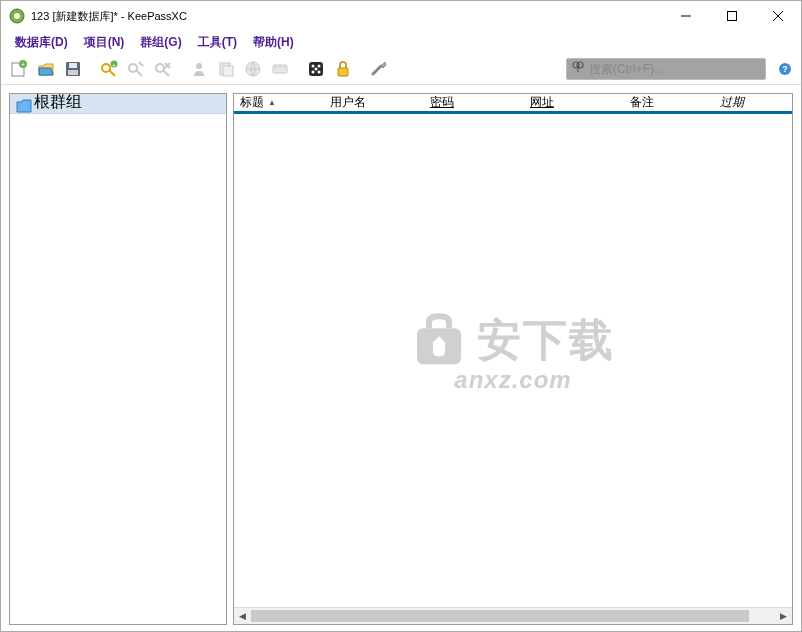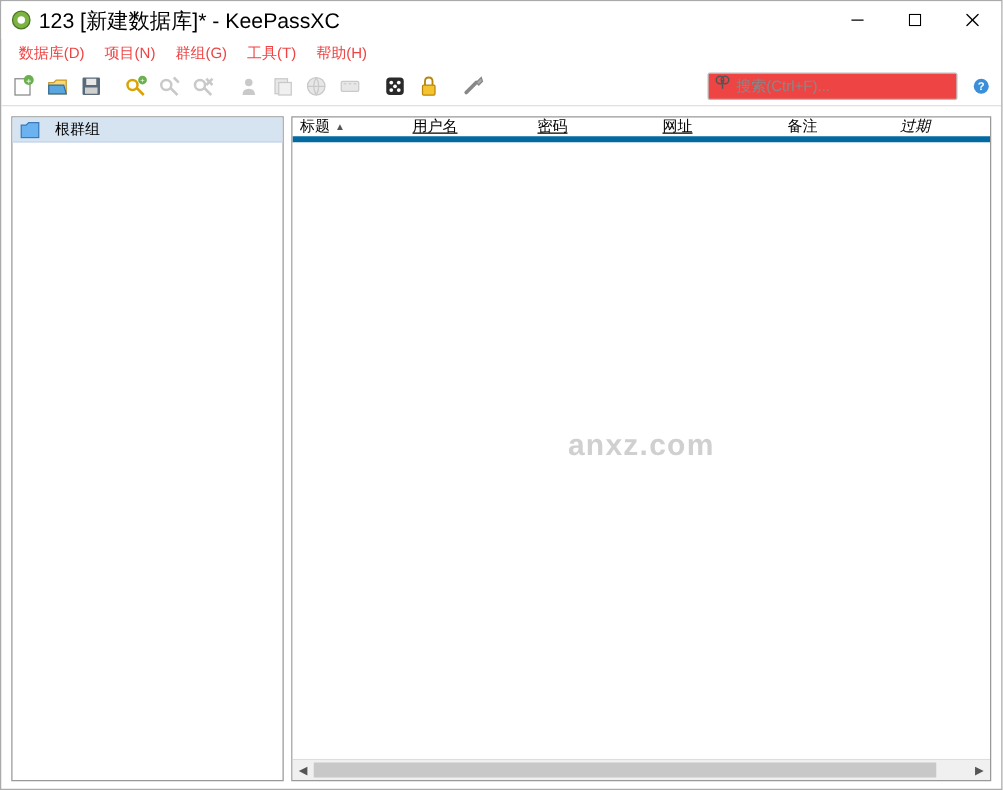--- a/index.html
+++ b/index.html
@@ -1,57 +1,57 @@
 <!DOCTYPE html>
 <html><head>
 <meta charset="utf-8">
 <style>
 * { margin: 0; padding: 0; box-sizing: border-box; font-family: "Microsoft YaHei", "SimSun", sans-serif; }
 body { width: 802px; height: 632px; background: #fff; border: 1px solid #aaa; overflow: hidden; }
 
 .titlebar { height: 30px; display: flex; align-items: center; padding: 0 0 0 8px; background: #fff; }
 .titlebar .app-icon { width: 16px; height: 16px; margin-right: 6px; }
-.titlebar .title-text { font-size: 17px; color: #000; flex: 1; }
+.titlebar .title-text { font-size: 11px; color: #000; flex: 1; }
 .titlebar .win-btn { width: 46px; height: 30px; display: flex; align-items: center; justify-content: center; cursor: default; }
 .titlebar .win-btn svg { width: 10px; height: 10px; }
 
-.menubar { height: 22px; display: flex; align-items: center; padding: 0 6px; font-size: 12px; color: #ef4444; }
+.menubar { height: 22px; display: flex; align-items: center; padding: 0 6px; font-size: 12px; color: #4c1d95; font-weight: bold; }
 .menubar .menu-item { padding: 2px 8px; cursor: default; }
 
 .toolbar { height: 32px; display: flex; align-items: center; padding: 2px 6px; gap: 3px; border-bottom: 1px solid #e0e0e0; }
 .toolbar .tbtn { width: 24px; height: 24px; display: flex; align-items: center; justify-content: center; cursor: default; border-radius: 2px; }
 .toolbar .tbtn.disabled { opacity: 0.45; }
 .toolbar .spacer { flex: 1; }
-.toolbar .search-wrap { display: flex; align-items: center; border: 1px solid #bbb; height: 22px; width: 200px; padding: 0 4px; border-radius: 2px; background: #ef4444; }
+.toolbar .search-wrap { display: flex; align-items: center; border: 1px solid #bbb; height: 22px; width: 200px; padding: 0 4px; border-radius: 2px; background: #a3a3a3; }
 .toolbar .search-wrap input { border: none; outline: none; font-size: 12px; flex: 1; padding-left: 4px; color: #333; background: transparent; }
 .toolbar .search-wrap input::placeholder { color: #888; }
 .toolbar .help-btn { width: 20px; height: 20px; display: flex; align-items: center; justify-content: center; margin-left: 6px; }
 
 .content { display: flex; height: calc(632px - 30px - 22px - 32px); padding: 8px; gap: 6px; }
 
 .sidebar { width: 218px; border: 1px solid #999; background: #fff; display: flex; flex-direction: column; }
-.sidebar .group-row { background: #d6e4f2; display: flex; align-items: center; height: 20px; padding: 0 6px; gap: 12px; font-size: 12px; border-bottom: 1px solid #c5d4e8; }
+.sidebar .group-row { background: #d6e4f2; display: flex; align-items: flex-end; height: 20px; padding: 0 6px; gap: 2px; font-size: 16px; border-bottom: 1px solid #c5d4e8; }
 .sidebar .folder-icon { width: 16px; height: 14px; }
 
 .main { flex: 1; border: 1px solid #999; background: #fff; display: flex; flex-direction: column; position: relative; overflow: hidden; }
-.main .headers { display: flex; height: 20px; border-bottom: 5px solid #0369a1; font-size: 12px; align-items: center; }
+.main .headers { display: flex; height: 20px; border-bottom: 3px solid #0369a1; font-size: 12px; align-items: center; }
 .main .headers .col { padding: 0 6px; color: #000; display: flex; align-items: center; gap: 4px; }
 .main .headers .col.title { width: 90px; }
-.main .headers .col.user { width: 100px; text-decoration: underline; }
+.main .headers .col.user { width: 100px; }
 .main .headers .col.pass { width: 100px; text-decoration: underline; }
 .main .headers .col.url { width: 100px; text-decoration: underline; }
 .main .headers .col.notes { width: 90px; }
 .main .headers .col.exp { flex: 1; font-style: italic; }
 .sort-caret { font-size: 8px; color: #555; }
 
 .main .body { flex: 1; position: relative; background: #fff; }
 .watermark { position: absolute; top: 50%; left: 50%; transform: translate(-50%, -60%); display: flex; flex-direction: column; align-items: center; color: #d0d0d0; user-select: none; }
 .watermark .row1 { display: flex; align-items: center; gap: 10px; }
 .watermark .wm-text { font-size: 44px; font-weight: bold; letter-spacing: 2px; }
-.watermark .wm-sub { font-size: 24px; font-weight: bold; letter-spacing: 1px; margin-top: -4px; }
+.watermark .wm-sub { font-size: 24px; font-weight: bold; letter-spacing: 1px; margin-top: -4px; font-style: italic; }
 
 .hscroll { height: 17px; background: #f0f0f0; border-top: 1px solid #ddd; display: flex; align-items: center; }
 .hscroll .arrow { width: 17px; height: 17px; display: flex; align-items: center; justify-content: center; font-size: 9px; color: #555; }
 .hscroll .track { flex: 1; height: 100%; position: relative; }
 .hscroll .thumb { position: absolute; left: 0; width: 95%; top: 2px; bottom: 2px; background: #c8c8c8; border-radius: 0; }
 </style>
 </head>
 <body>
 
 <div class="titlebar">
@@ -222,20 +222,28 @@
           <span class="sort-caret">▲</span>
         </div>
       <div class="col user">用户名</div>
       <div class="col pass">密码</div>
       <div class="col url">网址</div>
       <div class="col notes">备注</div>
       <div class="col exp">过期</div>
     </div>
     <div class="body">
       <div class="watermark">
+        <div class="row1">
+          <svg width="56" height="56" viewBox="0 0 56 56">
+            <rect x="6" y="16" width="44" height="36" rx="6" fill="#d0d0d0"></rect>
+            <path d="M18 16 L18 10 Q18 4 28 4 Q38 4 38 10 L38 16" fill="none" stroke="#d0d0d0" stroke-width="6"></path>
+            <path d="M28 24 L22 30 L22 40 Q22 44 28 44 Q34 44 34 40 L34 30 Z" fill="#fff"></path>
+          </svg>
+          <span class="wm-text">安下载</span>
+        </div>
         <div class="wm-sub">anxz.com</div>
       </div>
     </div>
     <div class="hscroll">
       <div class="arrow">◀</div>
       <div class="track">
           <div class="thumb"></div>
         </div>
       <div class="arrow">▶</div>
     </div>

